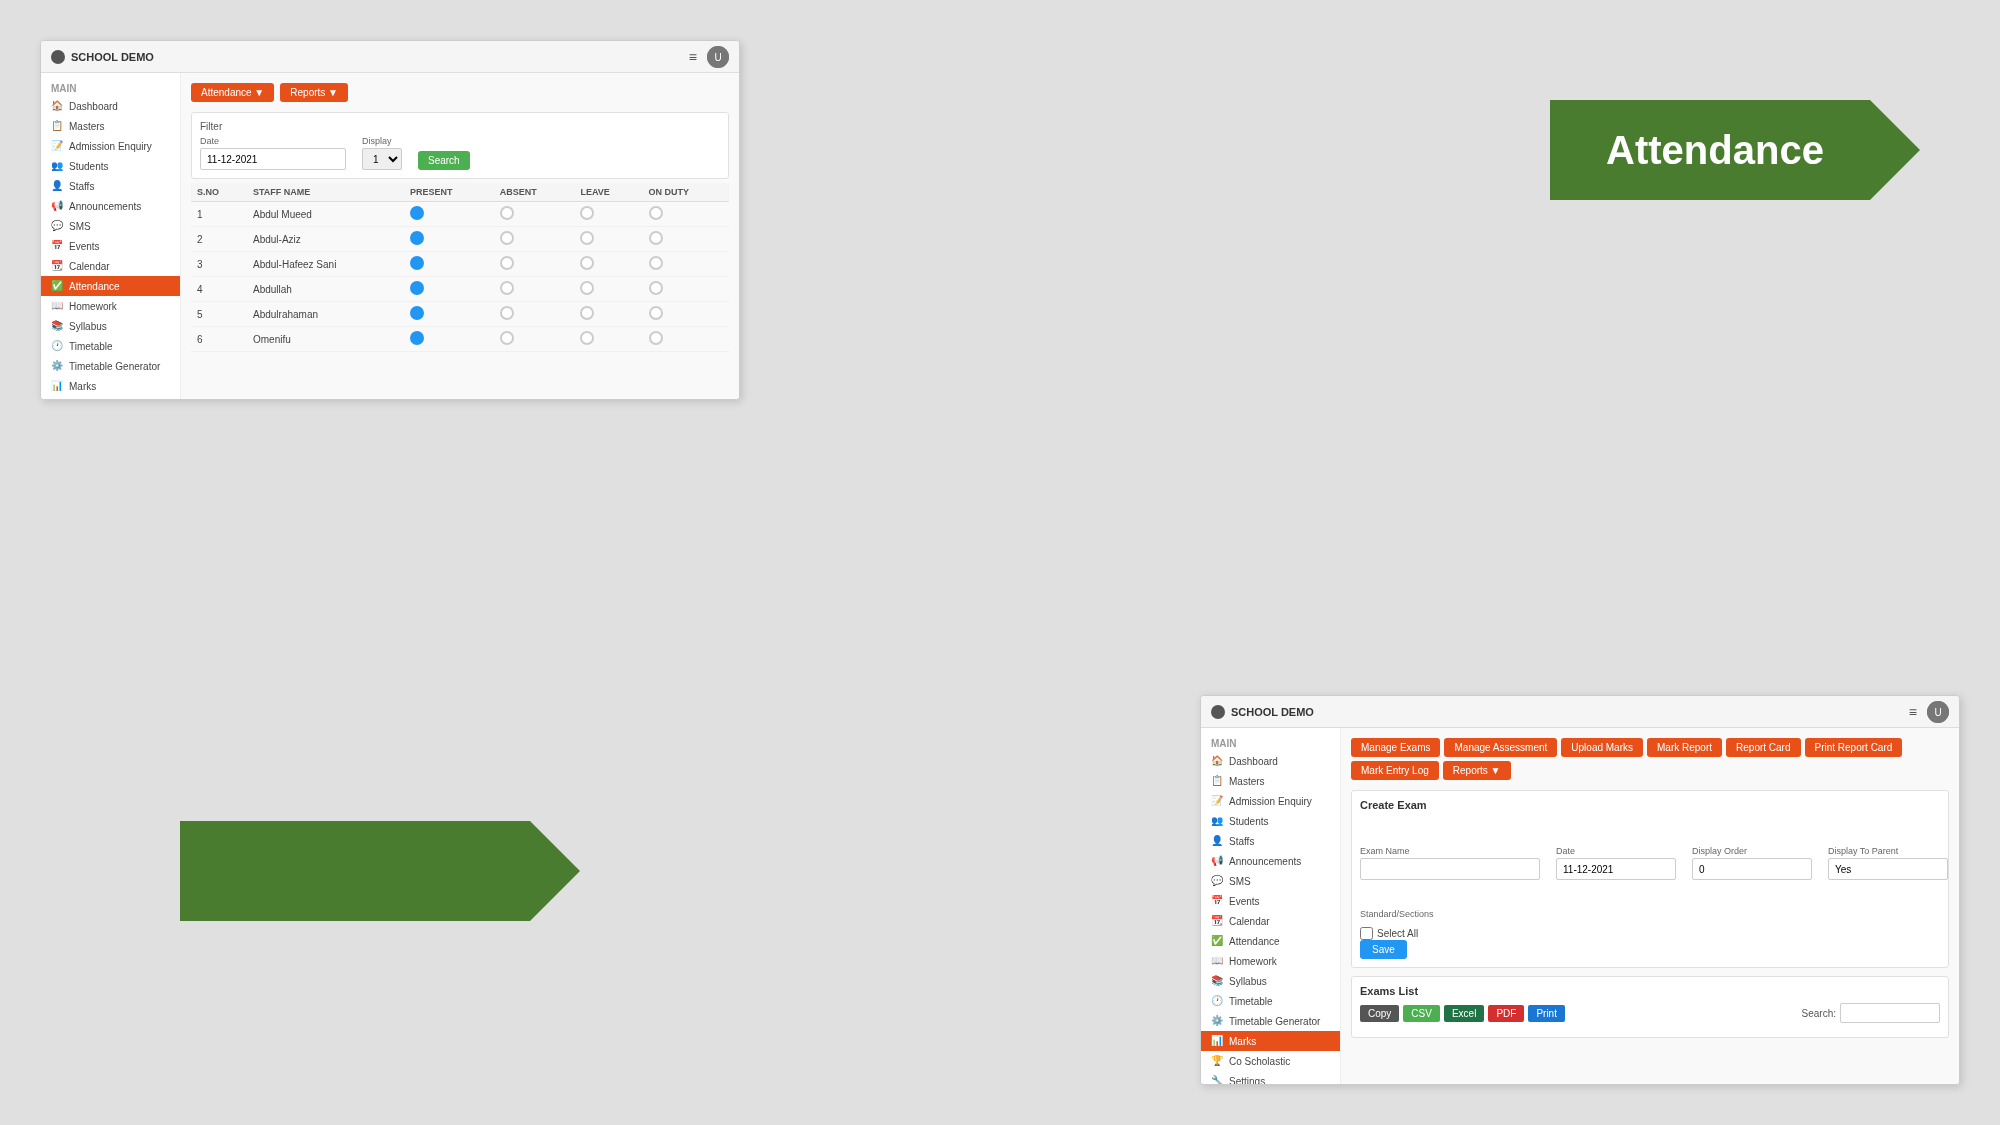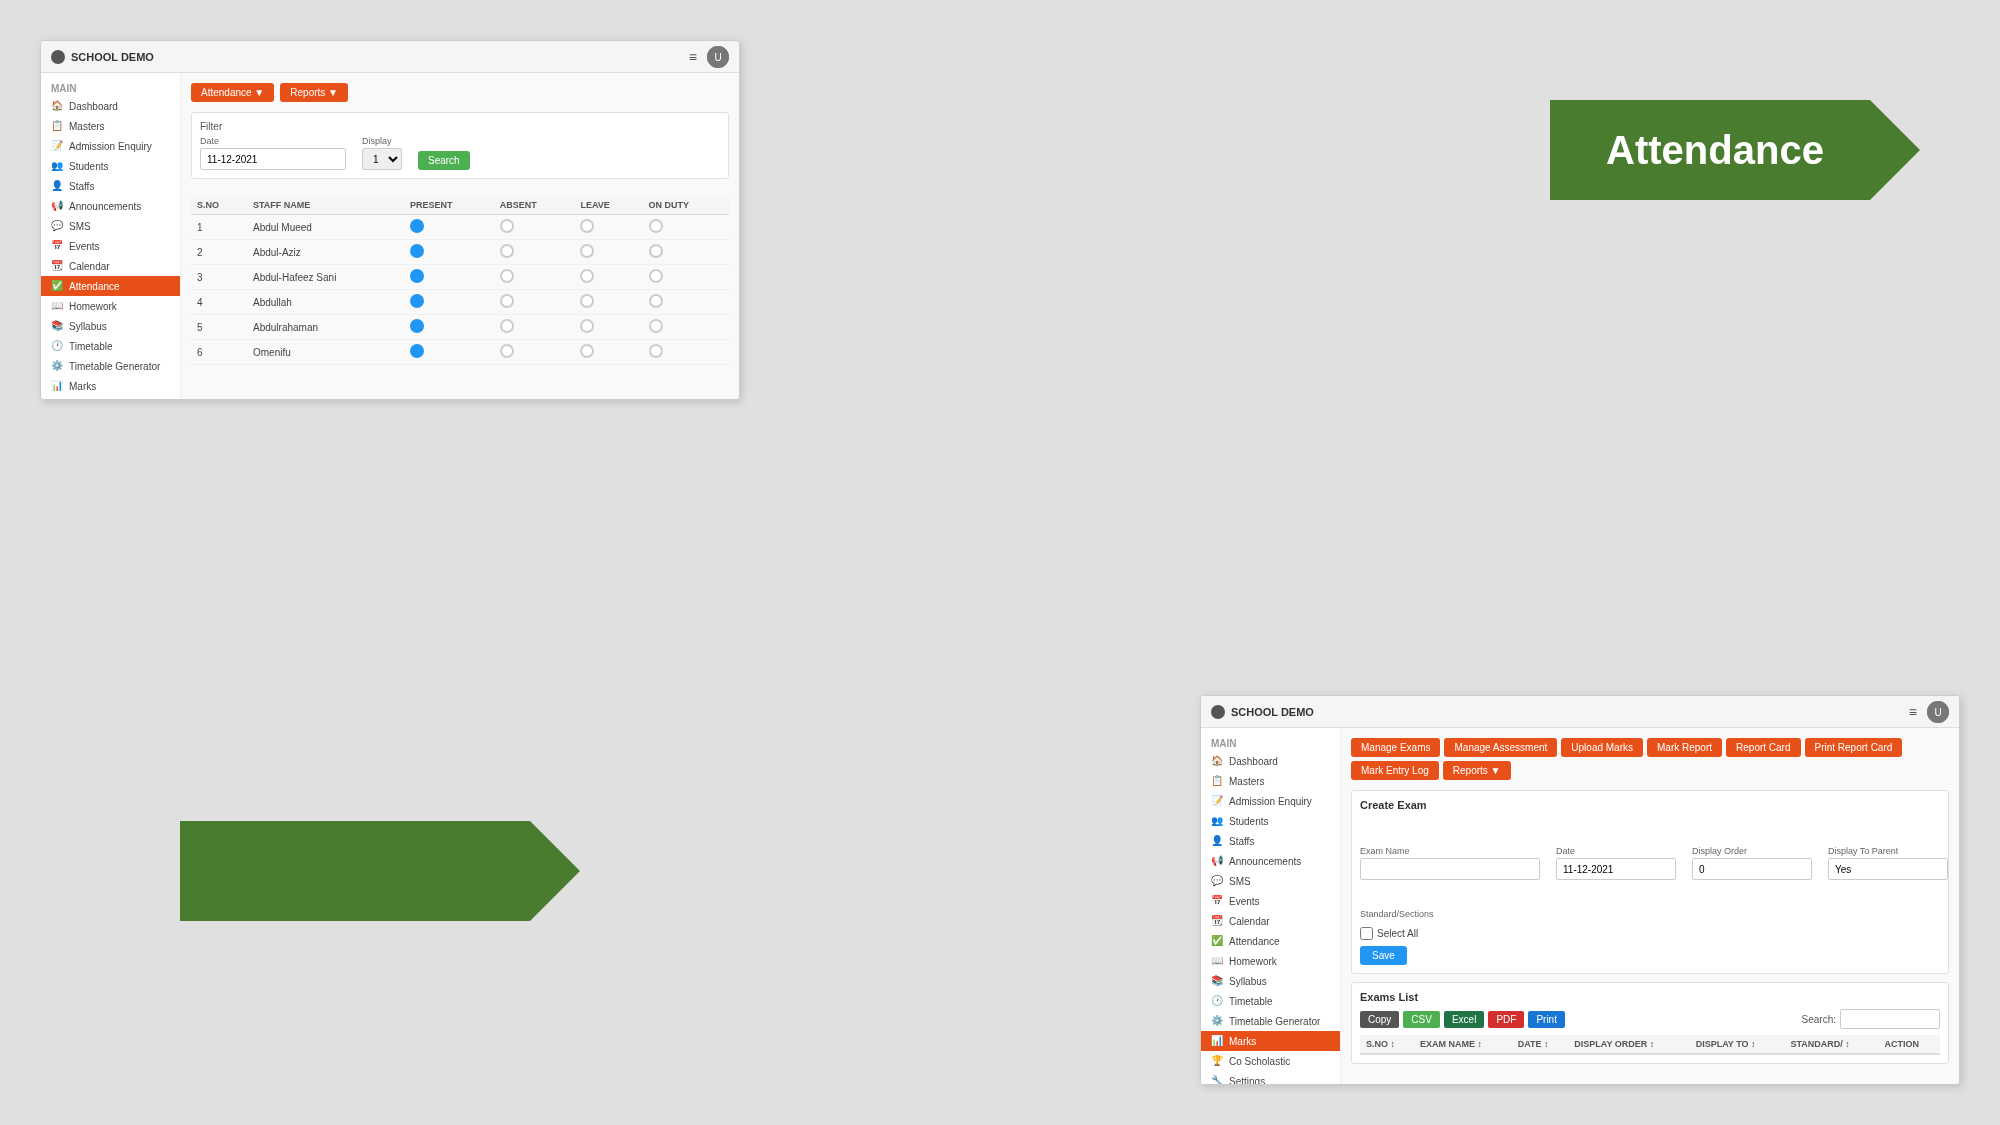--- a/index.html
+++ b/index.html
@@ -152,21 +152,21 @@
       border-radius: 3px;
       cursor: pointer;
     }
 
     
     .filter-section {
       background: #fff;
       border: 1px solid #e0e0e0;
       padding: 8px;
       border-radius: 3px;
-      margin-bottom: 17px;
+      margin-bottom: 4px;
     }
     .filter-label {
       font-size: 10px;
       color: #555;
       margin-bottom: 4px;
     }
     .filter-row {
       display: flex;
       gap: 16px;
       align-items: flex-end;
@@ -299,21 +299,20 @@
       border-radius: 2px;
       height: 22px;
       min-width: 120px;
     }
     .checkbox-row {
       display: flex;
       align-items: center;
       gap: 4px;
       font-size: 10px;
       color: #444;
-      margin-bottom: 6px;
     }
 
     
     .exams-list-section {
       background: #fff;
       border: 1px solid #e0e0e0;
       padding: 8px;
       border-radius: 3px;
     }
     .list-toolbar {
@@ -703,33 +702,18 @@
             <button class="btn-sm btn-copy">Copy</button>
             <button class="btn-sm btn-csv">CSV</button>
             <button class="btn-sm btn-excel">Excel</button>
             <button class="btn-sm btn-pdf">PDF</button>
             <button class="btn-sm btn-print">Print</button>
             <div class="search-right">
               <span>Search:</span>
               <input type="text" style="">
             </div>
           </div>
-          <table class="list-table">
-            <thead>
-              <tr>
-                <th>S.NO ↕</th>
-                <th>EXAM NAME ↕</th>
-                <th>DATE ↕</th>
-                <th>DISPLAY ORDER ↕</th>
-                <th>DISPLAY TO ↕</th>
-                <th>STANDARD/ ↕</th>
-                <th>ACTION</th>
-              </tr>
-            </thead>
-            <tbody>
-            </tbody>
-          </table>
         </div>
       </div>
     </div>
   </div>
 
 </div>
 
 </body></html>

